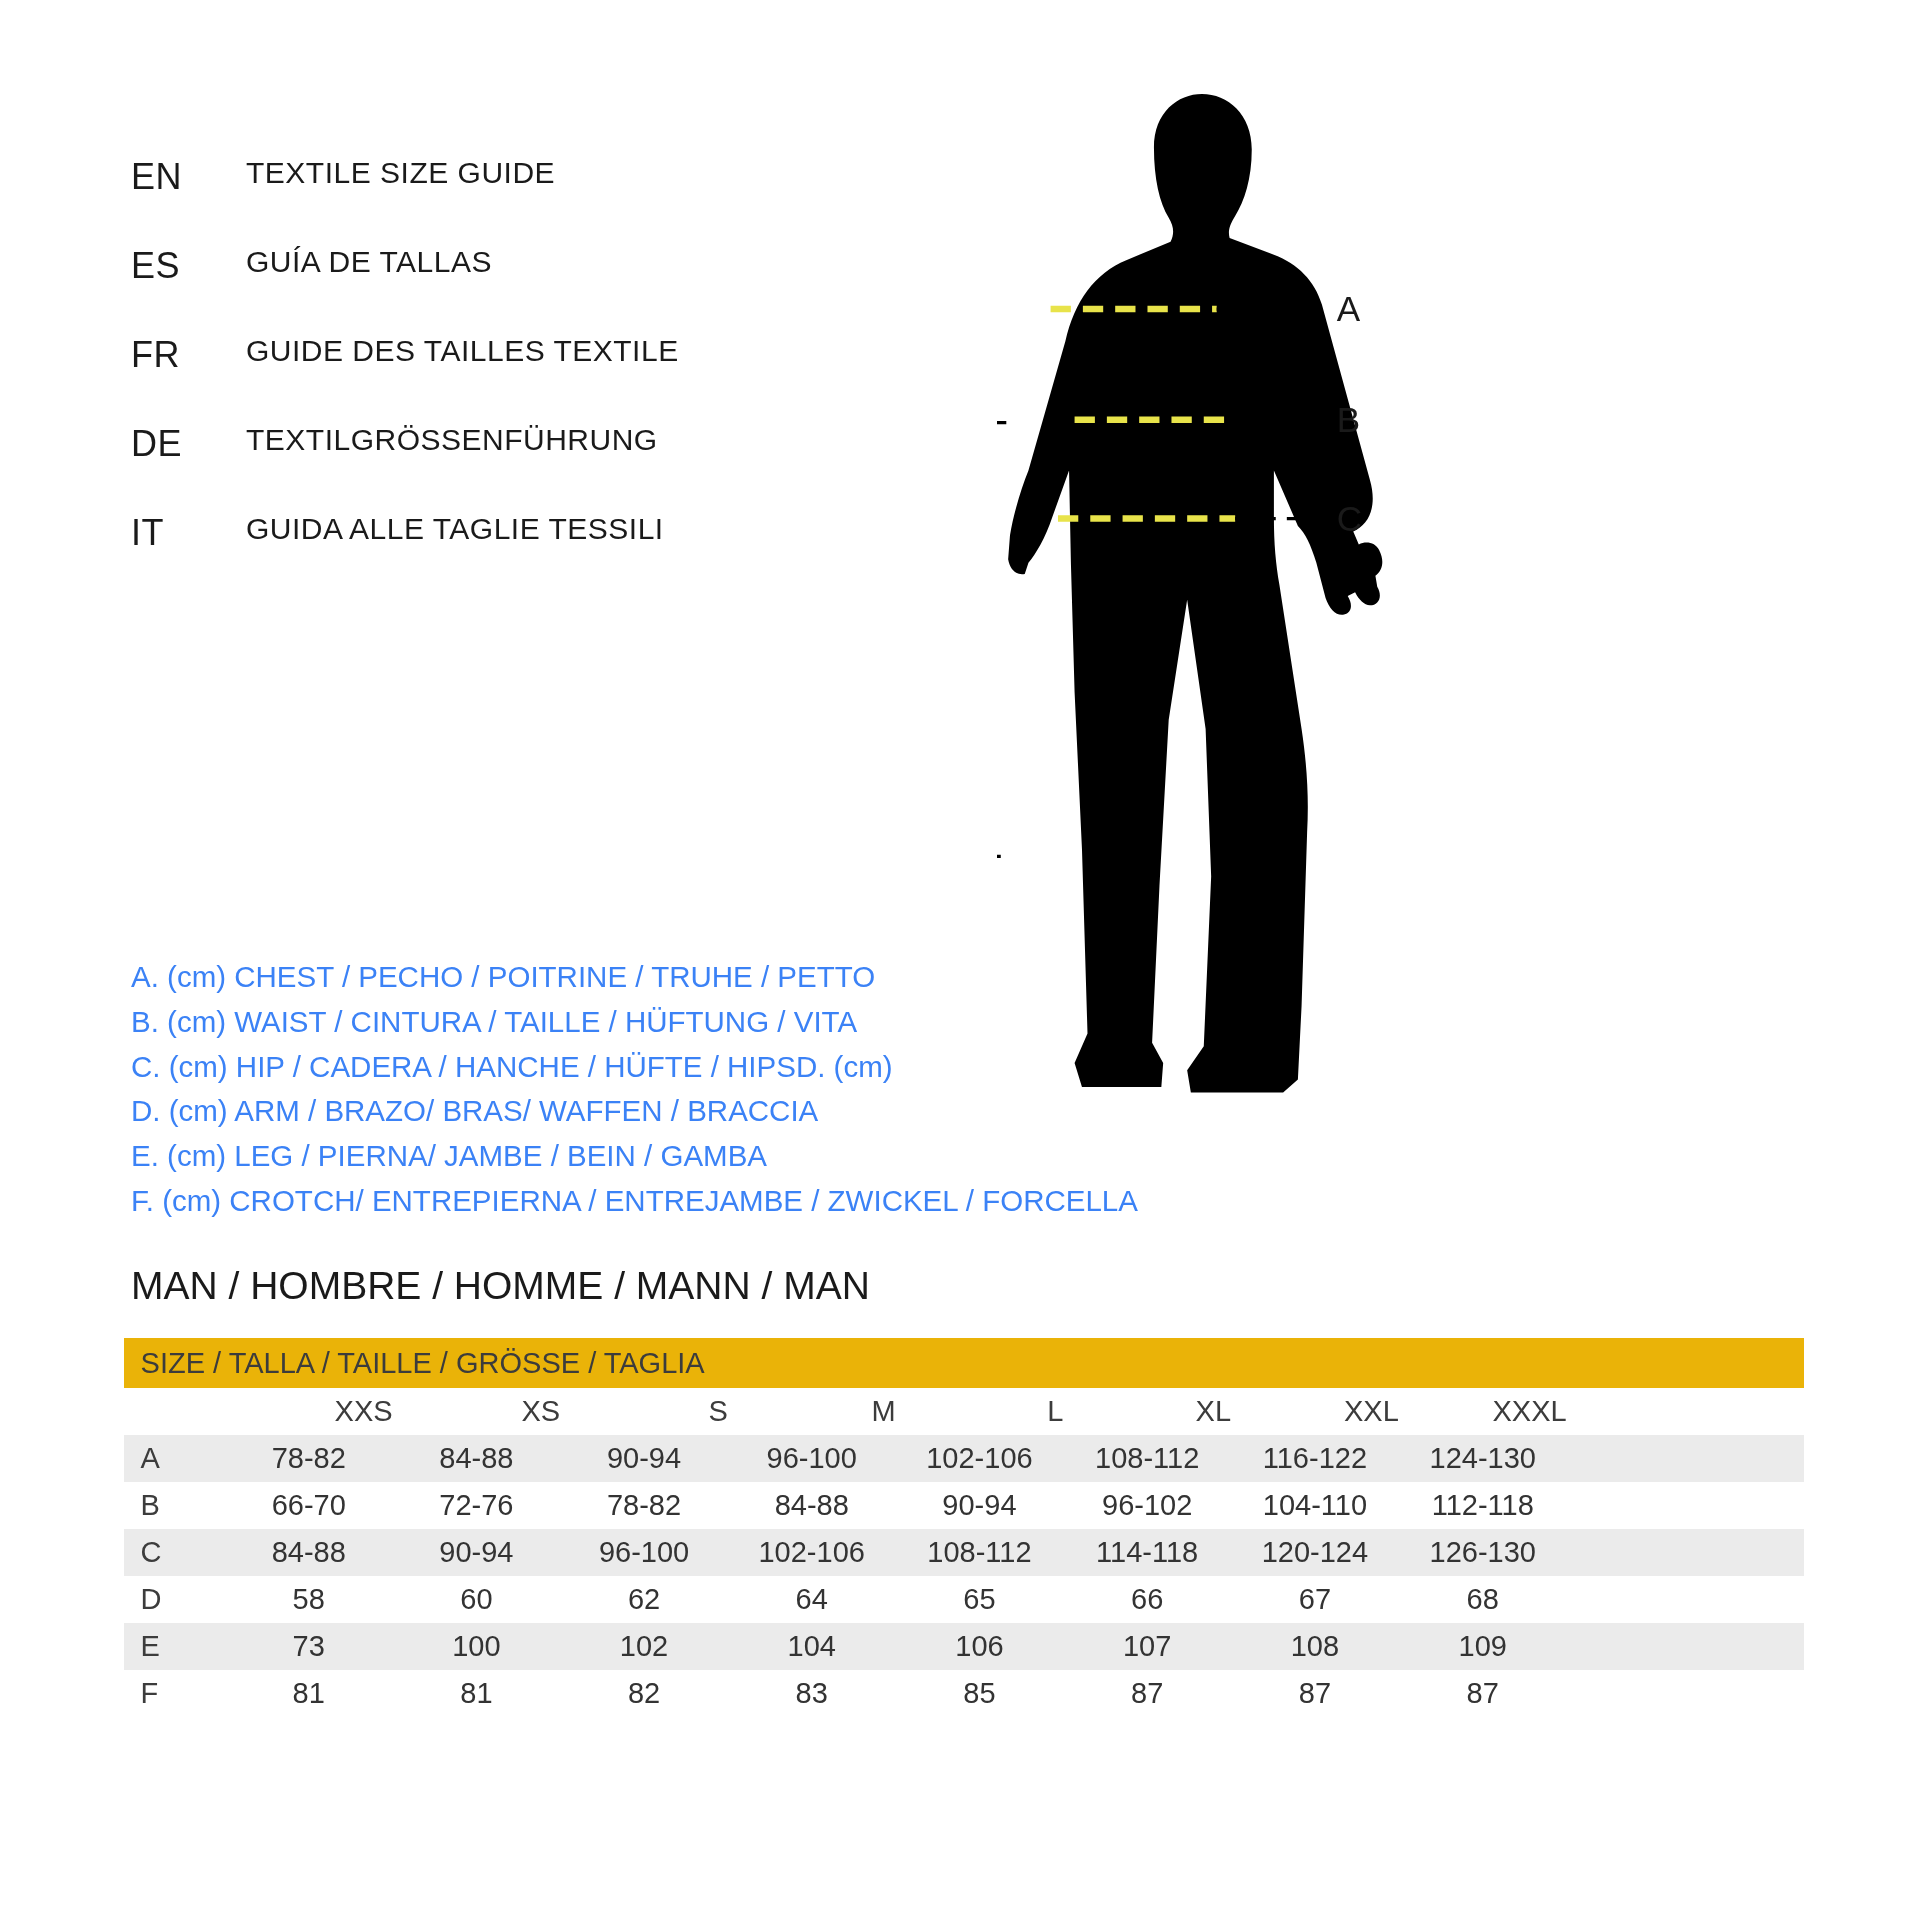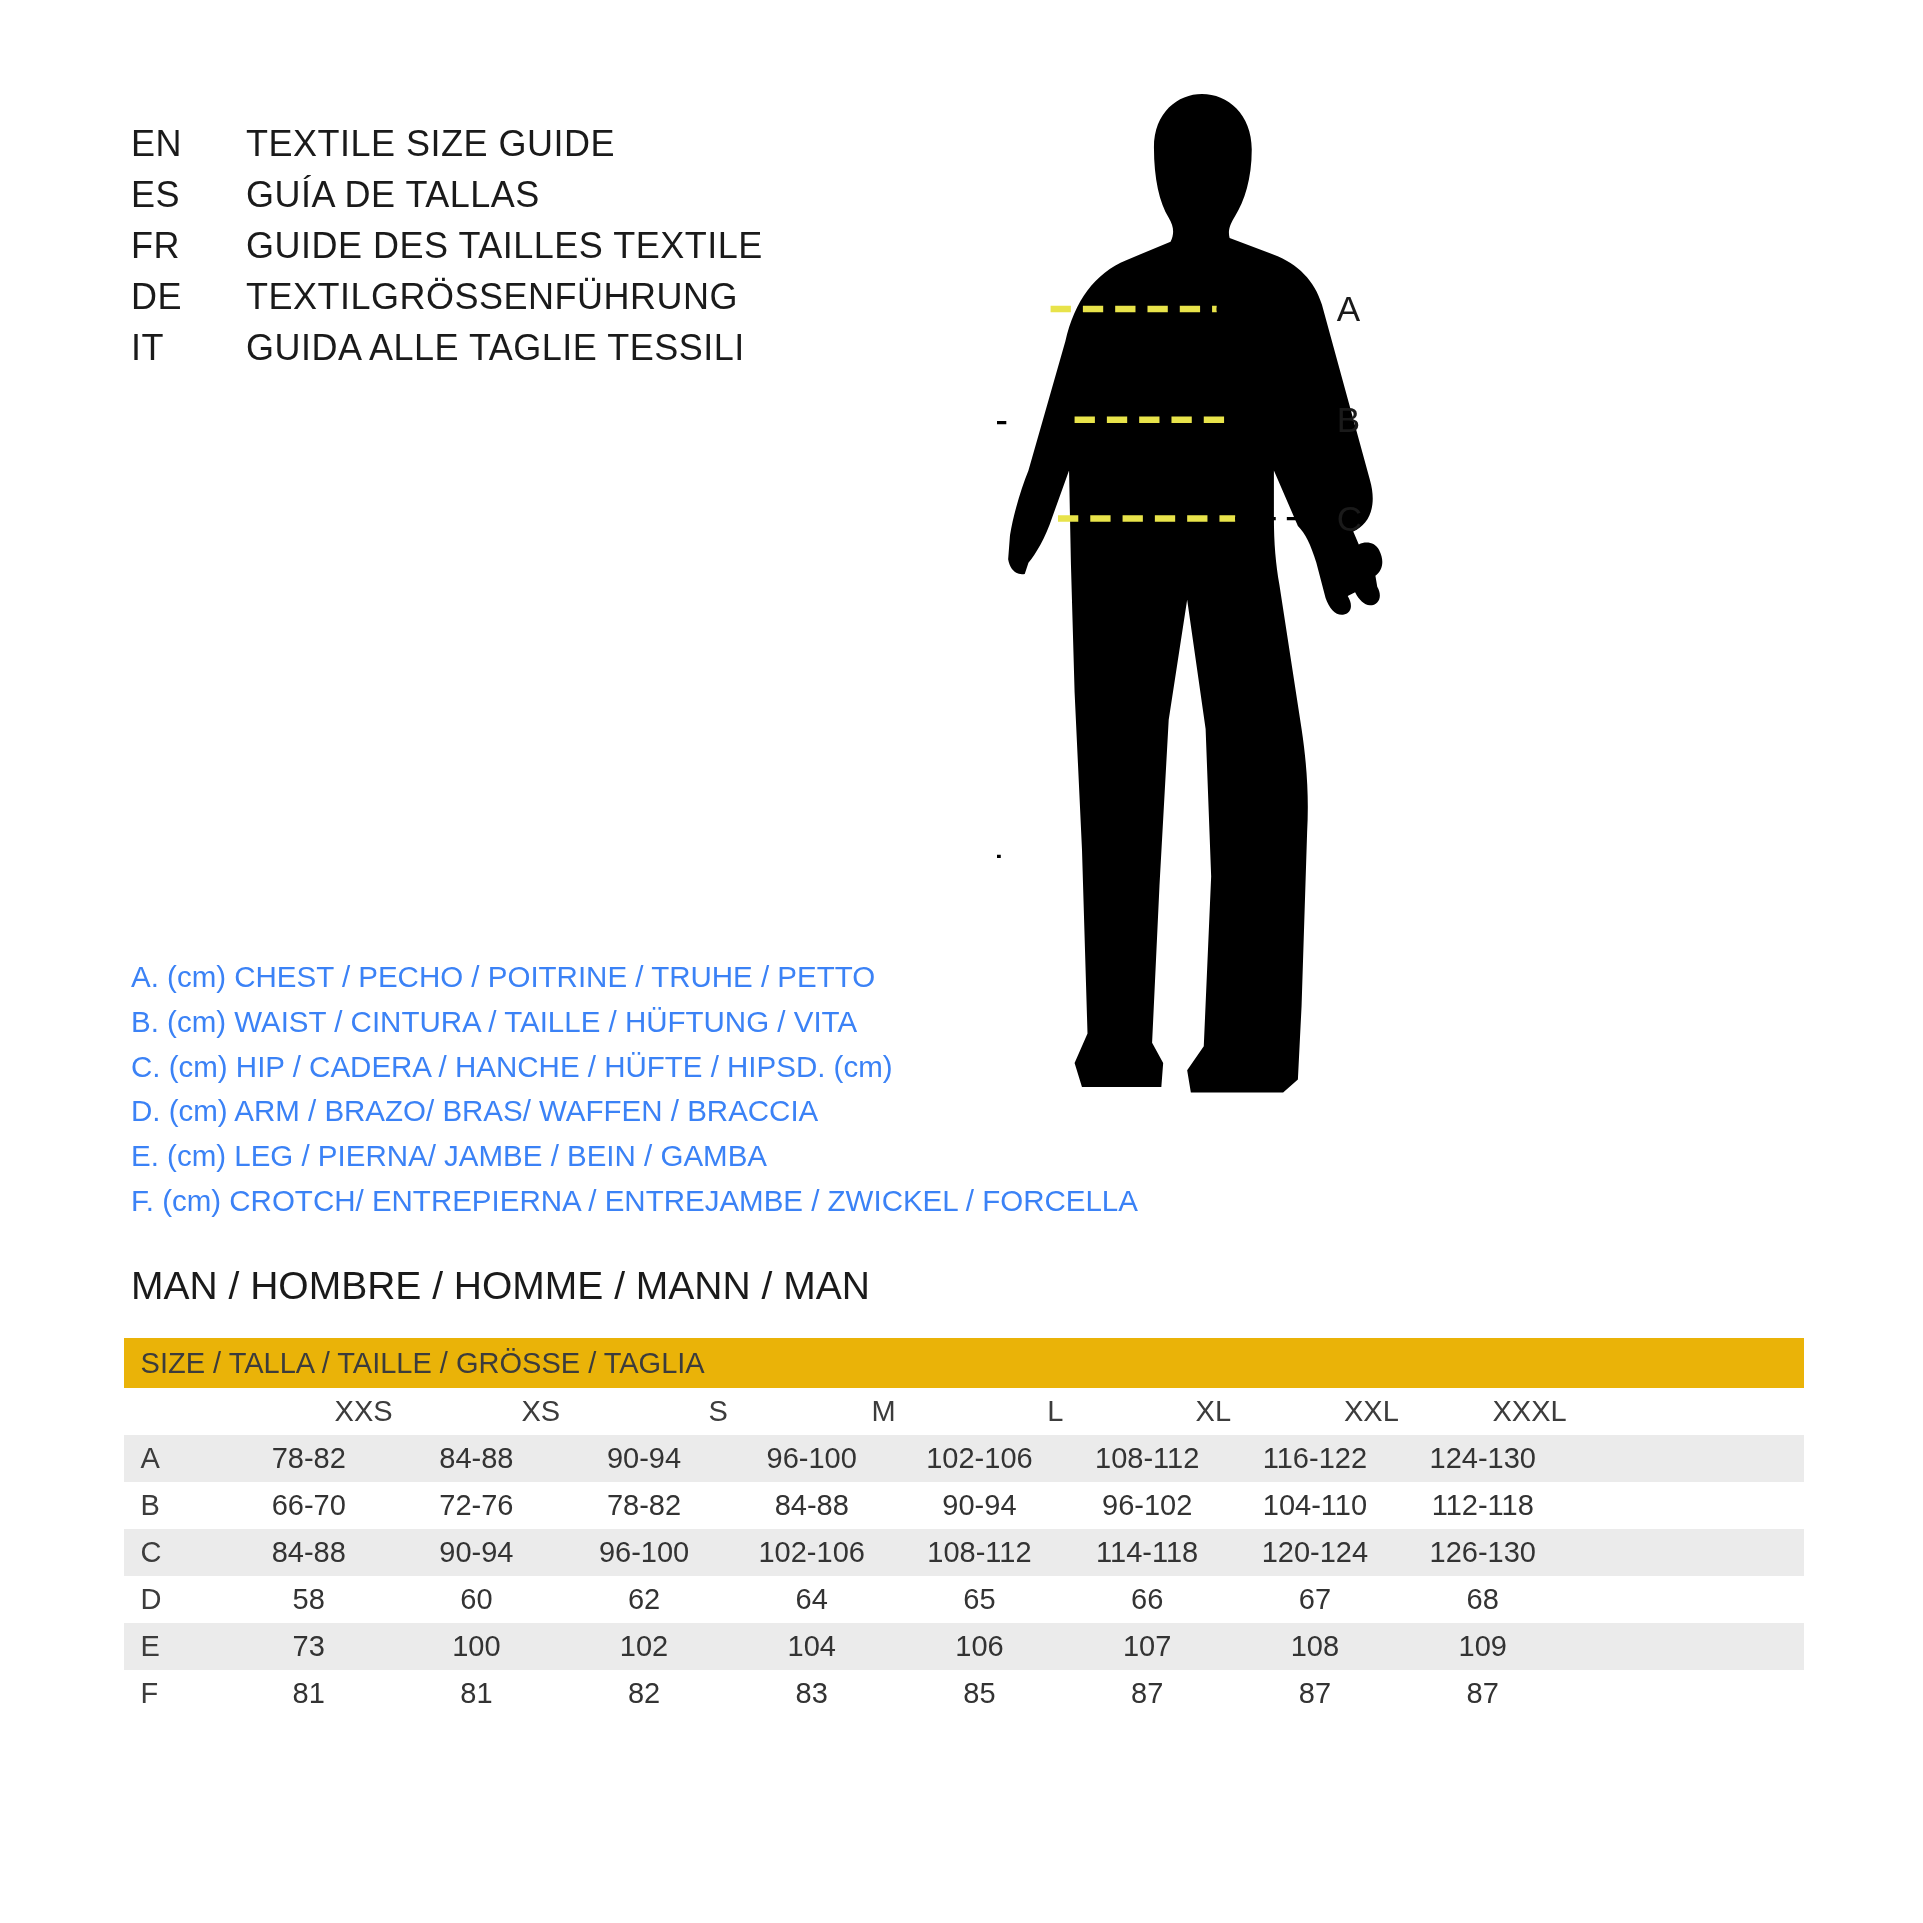--- a/index.html
+++ b/index.html
@@ -18,31 +18,32 @@
 
   
   .titles {
     position: absolute;
     left: 131px;
     top: 118px;
     width: 831px;
   }
   .title-row {
     display: flex;
-    align-items: center;
+    align-items: flex-start;
     height: 51px;
+    margin-top: 38px;
   }
   .title-lang {
     width: 115px;
     font-size: 36px;
     letter-spacing: 0.5px;
     color: #1a1a1a;
   }
   .title-text {
-    font-size: 36px;
+    font-size: 30px;
     letter-spacing: 0.5px;
     color: #1a1a1a;
     white-space: nowrap;
   }
 
   
   .legend {
     position: absolute;
     left: 131px;
     top: 955px;

